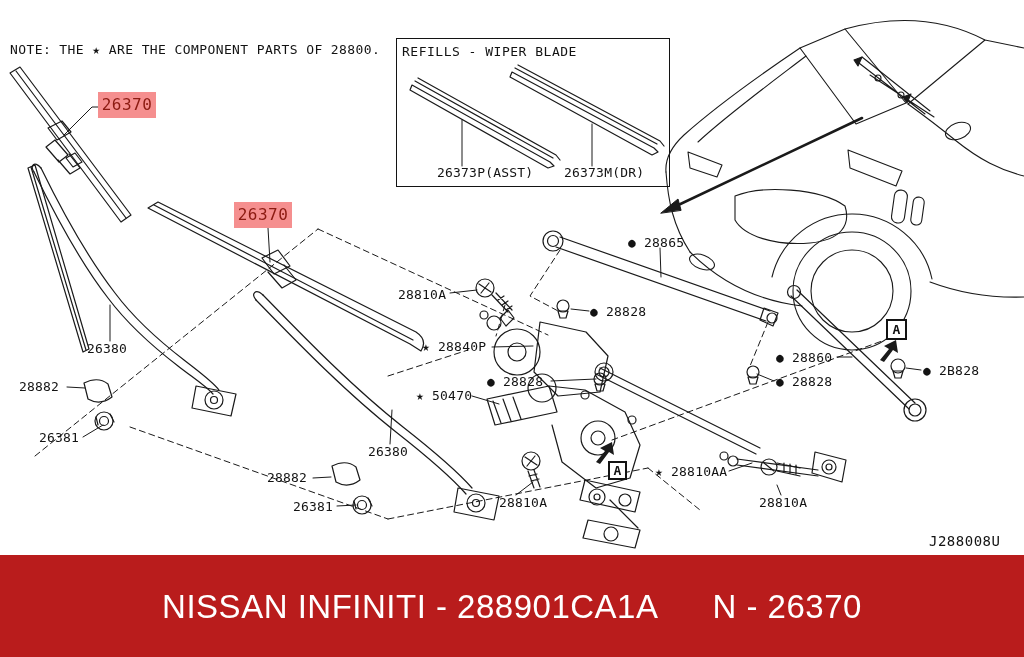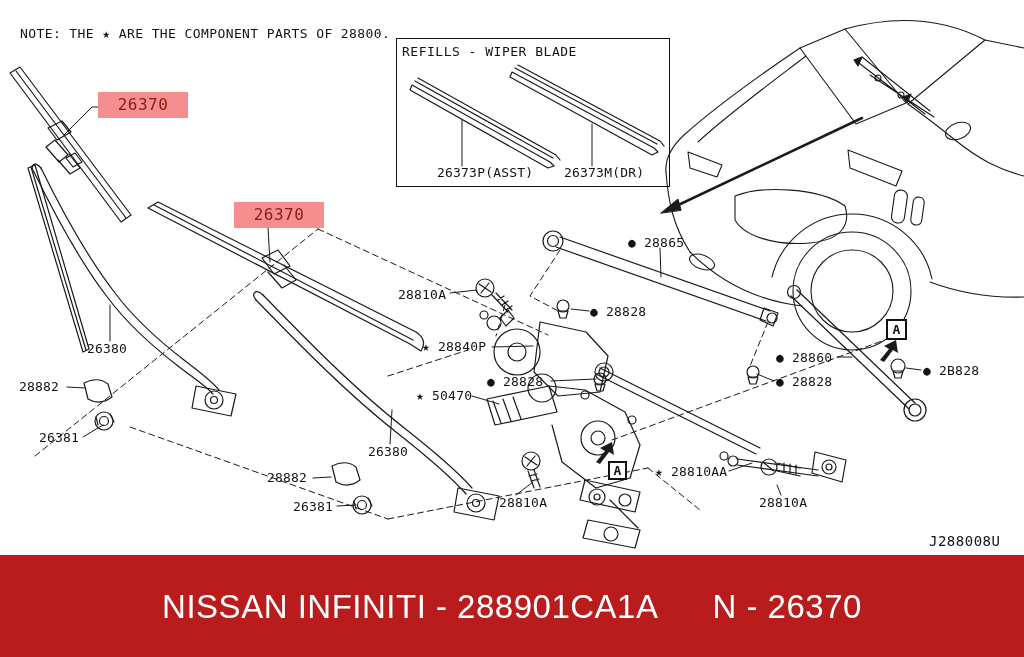--- a/index.html
+++ b/index.html
@@ -4,21 +4,21 @@
 <style>
   html,body{margin:0;padding:0;background:#fff;}
   #stage{position:relative;width:1024px;height:657px;background:#ffffff;overflow:hidden;
          font-family:"DejaVu Sans Mono","DejaVu Sans",monospace;}
   #art{position:absolute;left:0;top:0;}
   .lbl{position:absolute;font:13px/1.15 "DejaVu Sans Mono","DejaVu Sans",monospace;
        color:#131313;white-space:pre;letter-spacing:.2px;}
   .note-line{position:absolute;font:13px/1.2 "DejaVu Sans Mono","DejaVu Sans",monospace;
        color:#131313;white-space:pre;letter-spacing:.4px;}
   .hl{font-size:16px;letter-spacing:.5px;background:#f58f8f;color:#8c1b12;
-      width:90px;height:26px;display:flex;align-items:center;justify-content:center;}
+      width:58px;height:26px;display:flex;align-items:center;justify-content:center;}
   .abox{position:absolute;border:2px solid #131313;background:#fff;color:#131313;
         display:flex;align-items:center;justify-content:center;
         font:bold 13px/1 "DejaVu Sans Mono",monospace;}
   .code{font-size:14px;letter-spacing:.5px;}
   #refills-frame{position:absolute;left:396px;top:38px;width:272px;height:147px;
         border:1.5px solid #131313;}
   #footer{position:absolute;left:0;top:555px;width:1024px;height:102px;background:#b91c1c;
         display:flex;align-items:center;justify-content:center;gap:54px;}
   #footer span{font:400 33px/1 "Liberation Sans",sans-serif;color:#ffffff;
         letter-spacing:.5px;white-space:pre;}
@@ -236,21 +236,21 @@
         <path d="M516,495 L533,482"></path>
         <path d="M729,471 L752,463"></path>
         <path d="M781,495 L777,485"></path>
         <path d="M837,357 L852,357"></path>
         <path d="M774,381 L757,374"></path>
         <path d="M921,370 L906,368"></path>
       </g>
     </g>
   </svg>
 
-  <div class="note-line" style="left:10px;top:26px;margin-left:10px;">NOTE: THE ★ ARE THE COMPONENT PARTS OF 28800.</div>
+  <div class="note-line" style="left:10px;top:42px;">NOTE: THE ★ ARE THE COMPONENT PARTS OF 28800.</div>
 
   <div id="refills-frame"></div>
   <div class="lbl" style="left:402px;top:45px;letter-spacing:.5px;">REFILLS - WIPER BLADE</div>
   <div class="lbl" style="left:437px;top:166px;">26373P(ASST)</div>
   <div class="lbl" style="left:564px;top:166px;">26373M(DR)</div>
 
   <div class="lbl hl" style="left:98px;top:92px;">26370</div>
   <div class="lbl hl" style="left:234px;top:202px;">26370</div>
 
   <div class="lbl" style="left:628px;top:236px;">● 28865</div>

